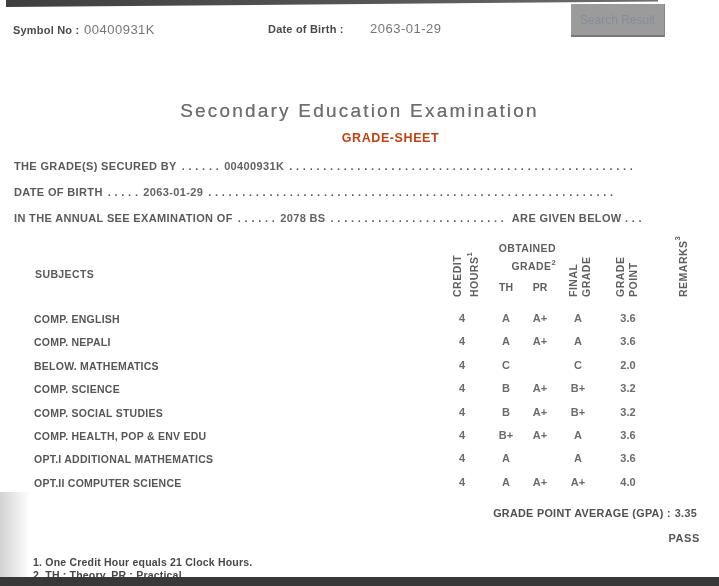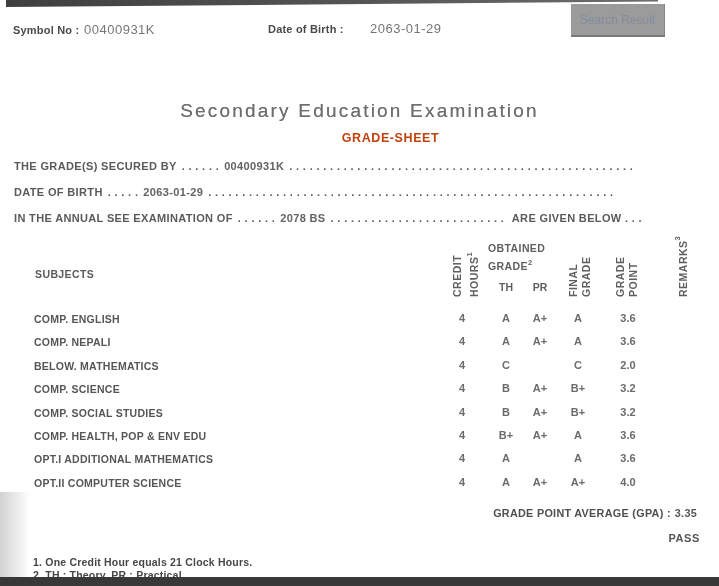--- a/index.html
+++ b/index.html
@@ -67,21 +67,21 @@
   .vlabel {
     position: absolute;
     writing-mode: vertical-rl; transform: rotate(180deg);
     top: 235px; height: 62px;
     font-size: 10.5px; font-weight: bold; color: #5f5f5f;
     letter-spacing: .5px; line-height: 12.5px; text-align: left;
   }
   .vlabel sup, .hcol sup { font-size: 7.5px; }
   .hcol {
     position: absolute; left: 488px; top: 242px; width: 68px;
-    text-align: left; font-size: 10.5px; font-weight: bold; color: #5f5f5f;
+    text-align: right; font-size: 10.5px; font-weight: bold; color: #5f5f5f;
     line-height: 13.5px; letter-spacing: .4px;
   }
   .subcol { position: absolute; top: 281px; transform: translateX(-50%);
     font-size: 10.5px; font-weight: bold; color: #5f5f5f; }
 
   .rows { left: 0; top: 310px; width: 719px; }
   .grow { position: relative; height: 23.4px; }
   .grow .subj { position: absolute; left: 34px; top: 3px;
     font-size: 10.5px; font-weight: bold; color: #565656; letter-spacing: .25px; }
   .grow .cell { position: absolute; top: 2px; transform: translateX(-50%);

